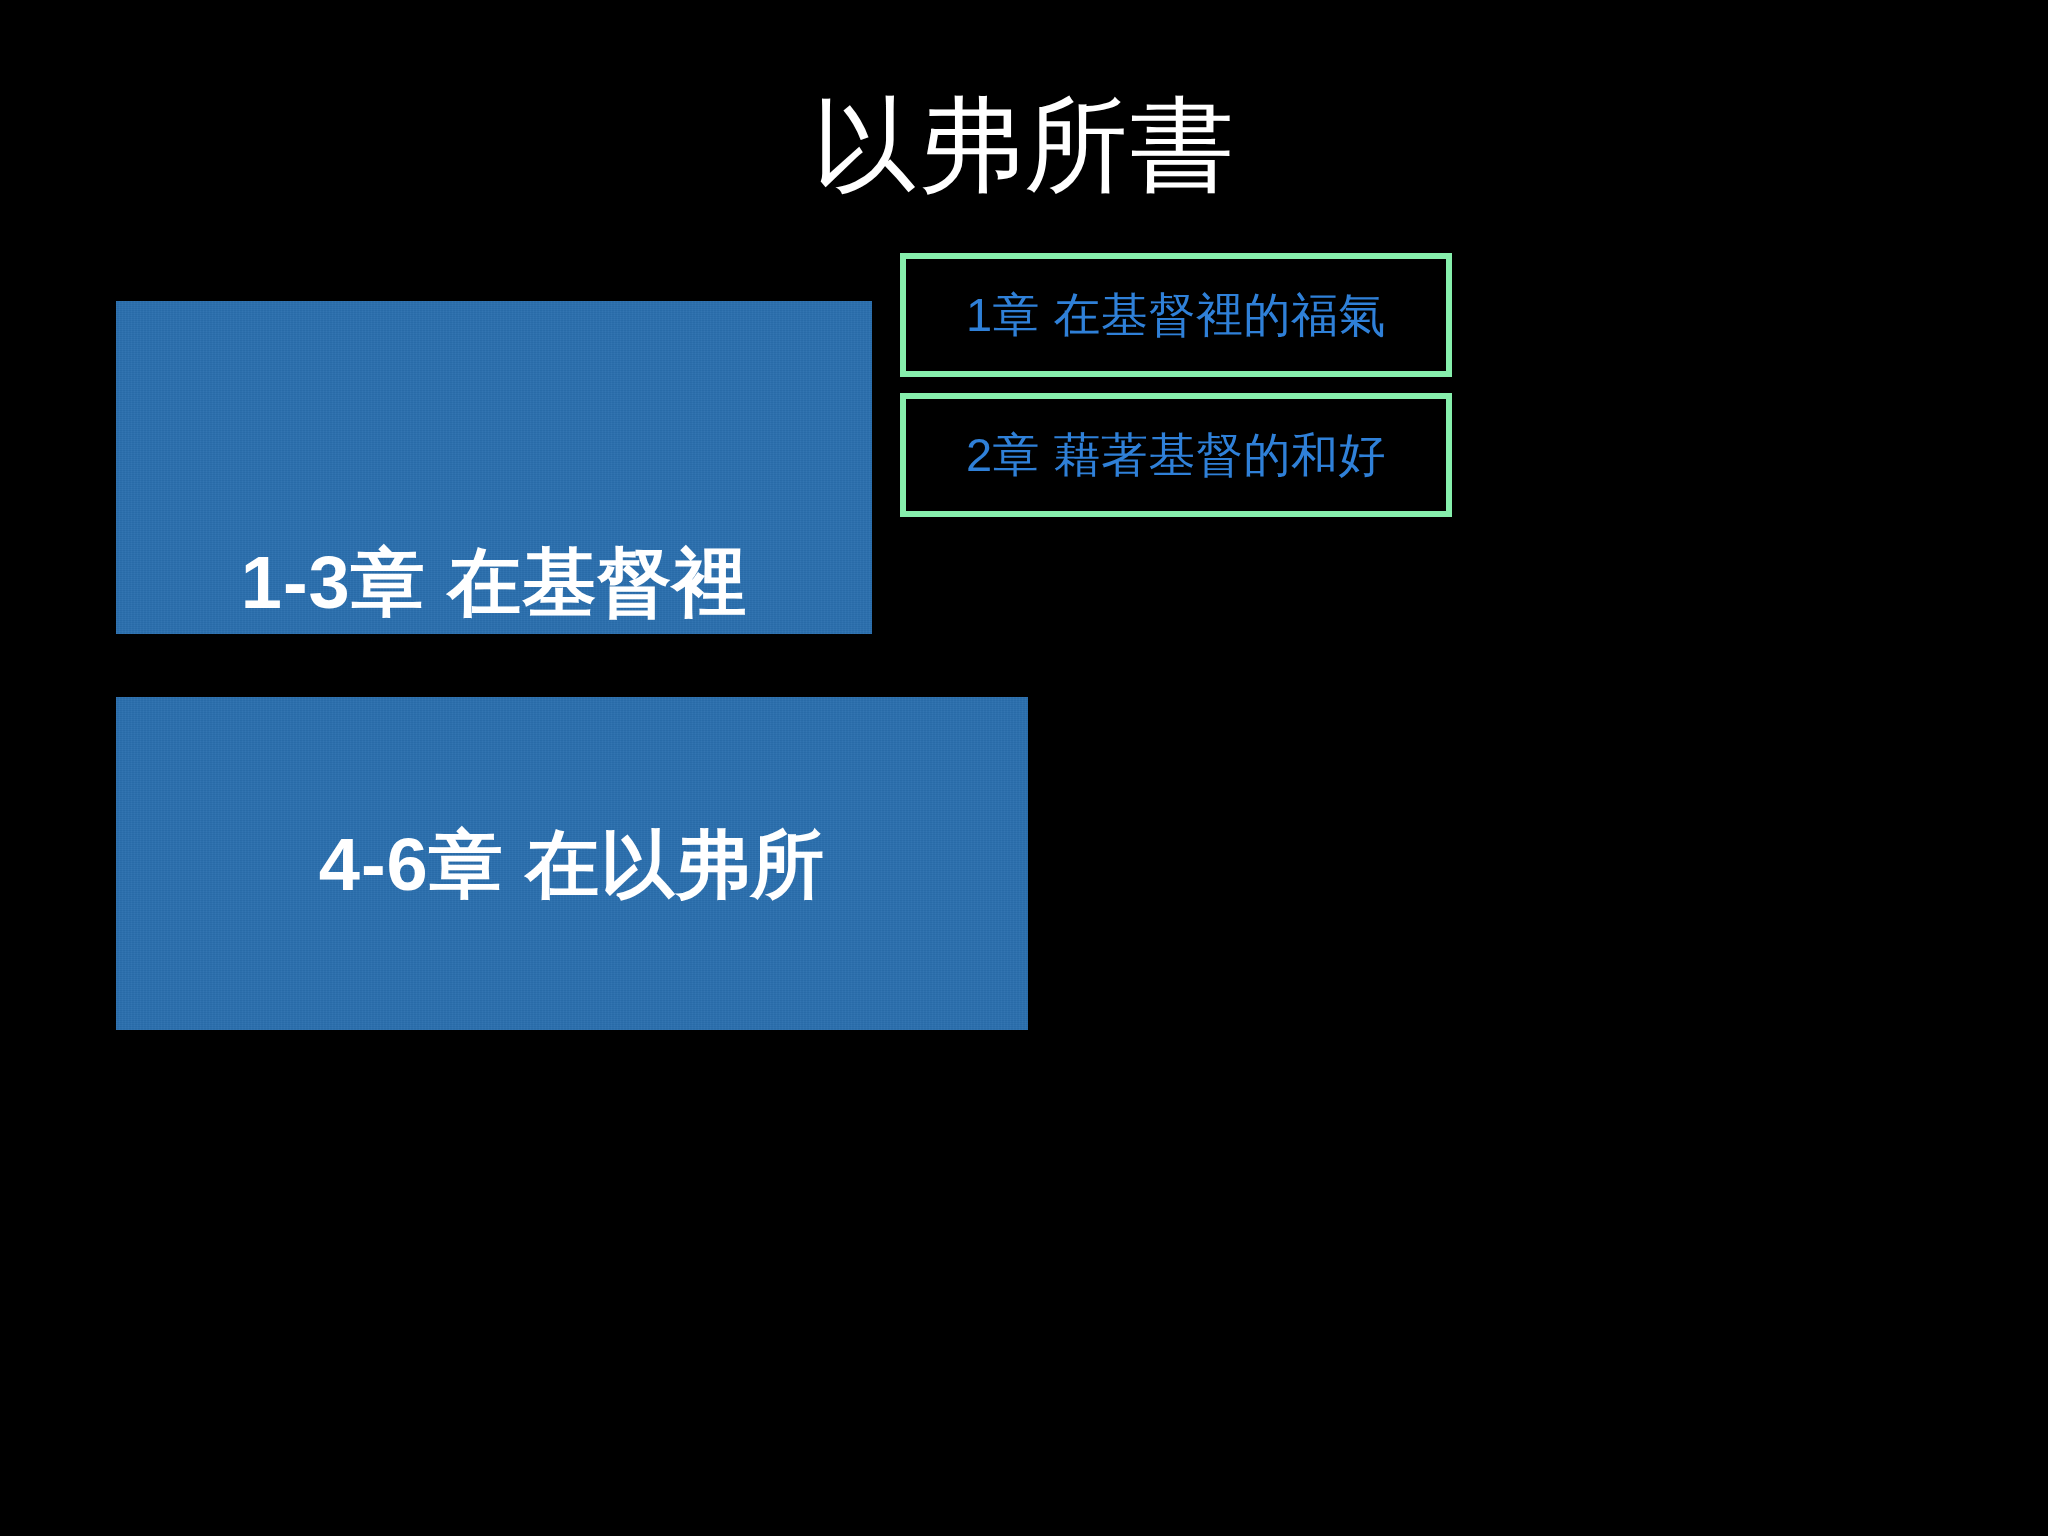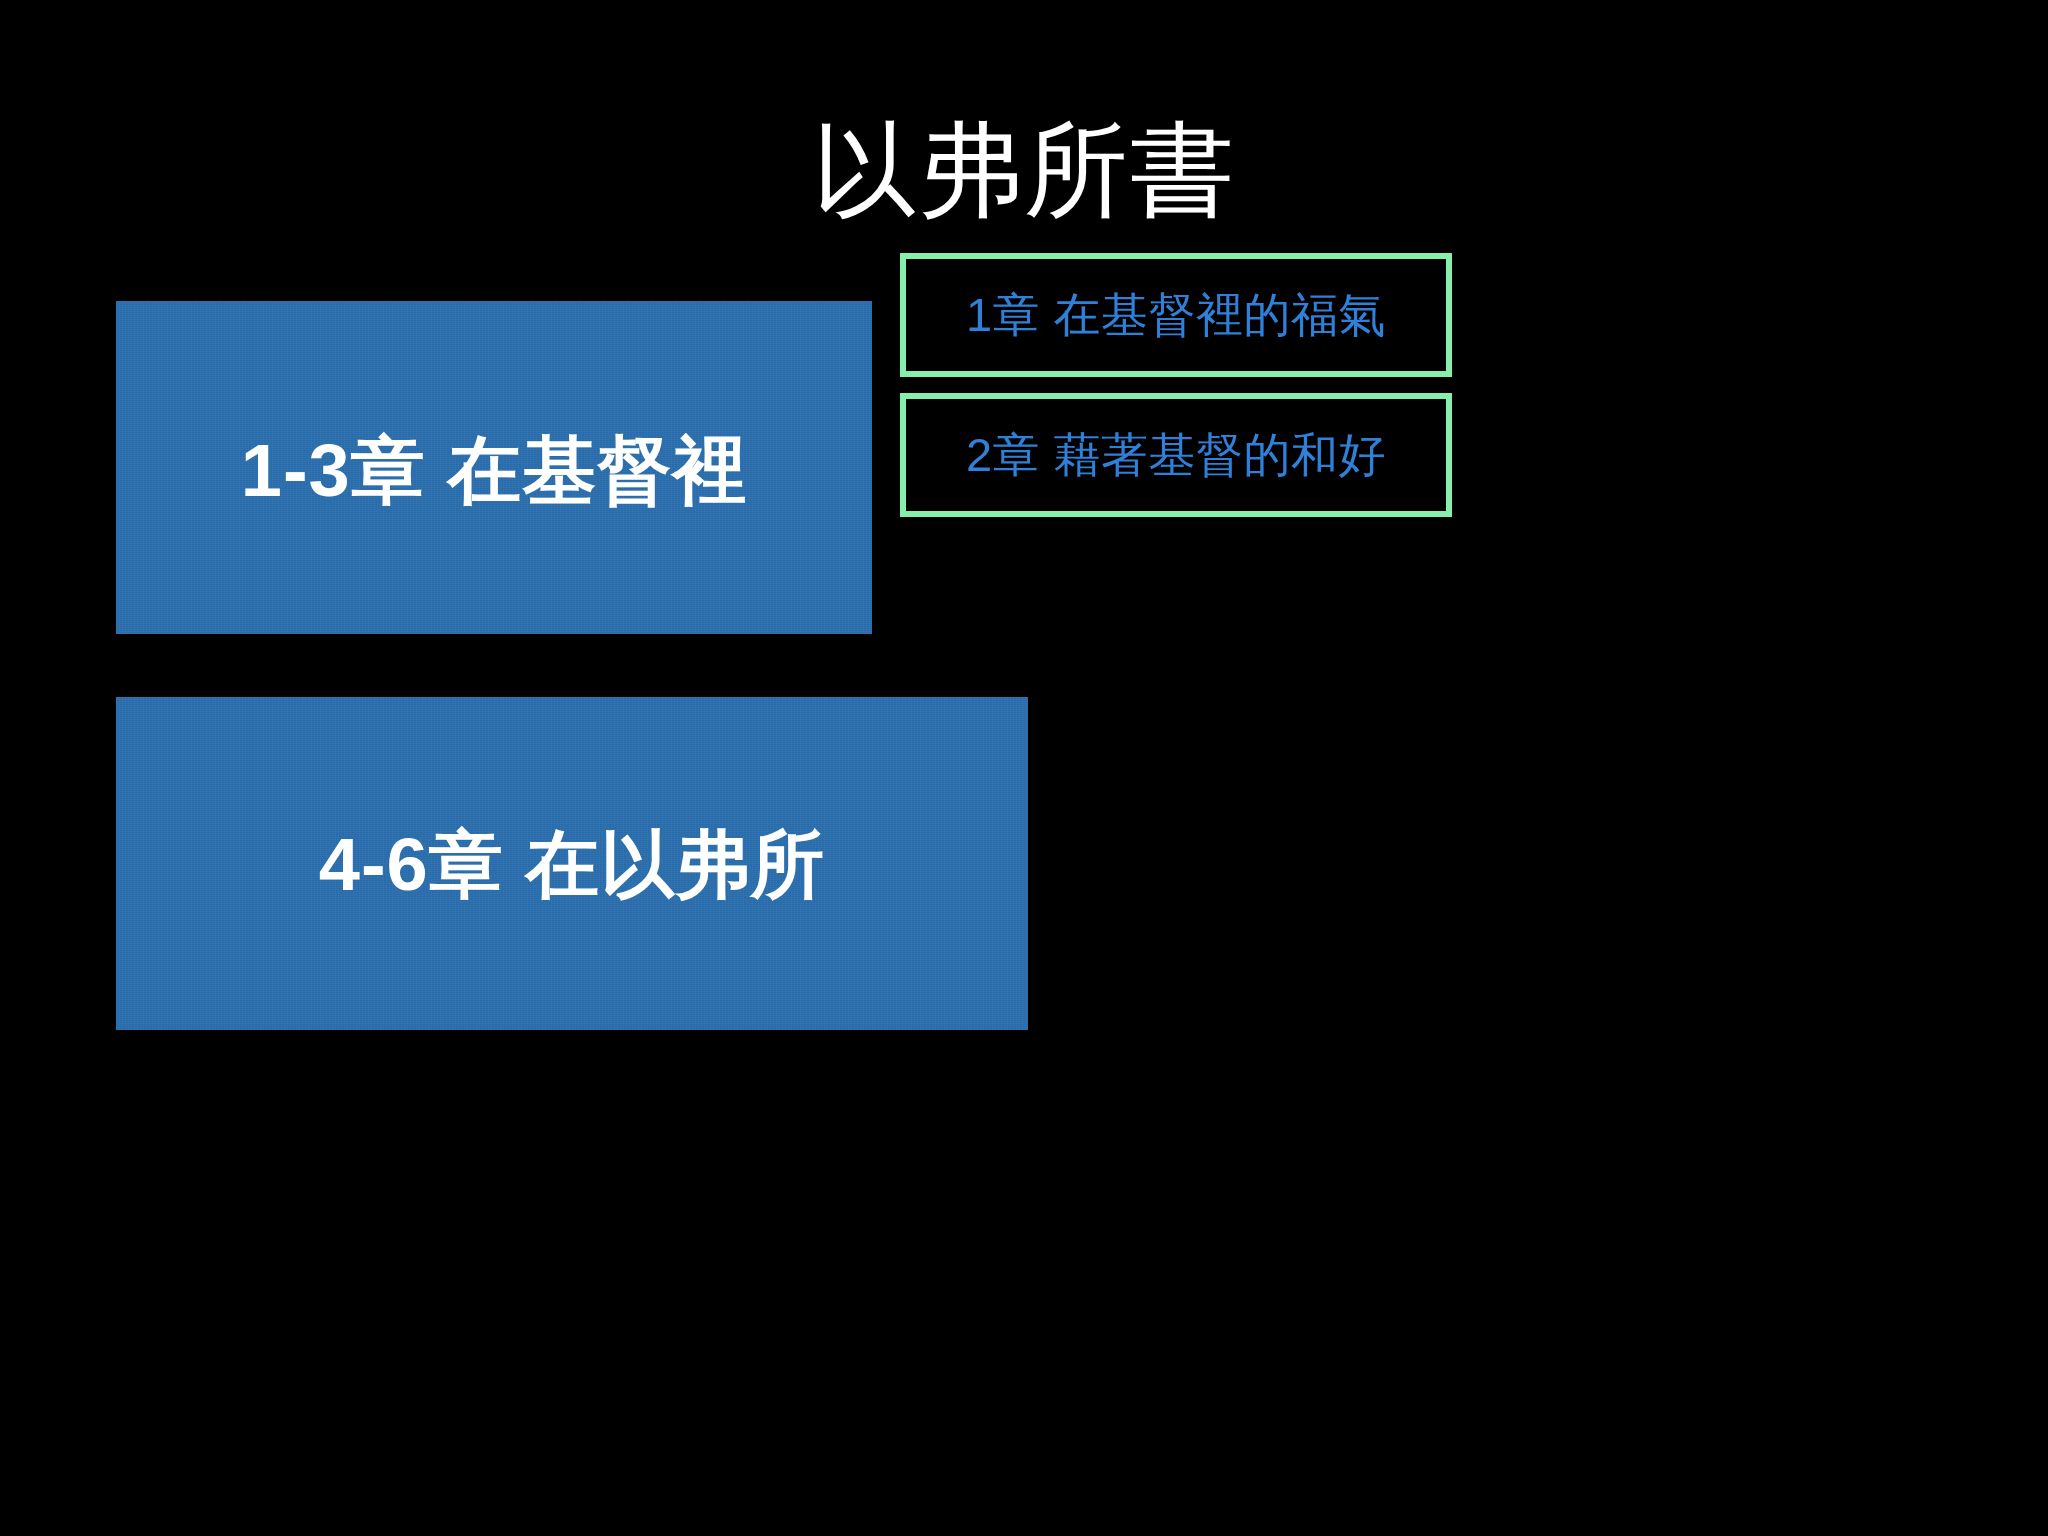--- a/index.html
+++ b/index.html
@@ -27,21 +27,20 @@
     left: 0;
     top: 86px;
     width: 2048px;
     text-align: center;
     color: #ffffff;
     font-size: 104px;
     line-height: 1.15;
     font-weight: 400;
     letter-spacing: 2px;
     white-space: nowrap;
-    margin-top: 25px;
   }
 
   
   .section-block {
     position: absolute;
     background-color: #2a6fae;
     background-image:
       repeating-linear-gradient(0deg, rgba(255,255,255,0.022) 0px, rgba(255,255,255,0.022) 1px, rgba(0,0,0,0.020) 1px, rgba(0,0,0,0.020) 2px),
       repeating-linear-gradient(90deg, rgba(255,255,255,0.020) 0px, rgba(255,255,255,0.020) 1px, rgba(0,0,0,0.018) 1px, rgba(0,0,0,0.018) 3px);
     display: flex;
@@ -56,20 +55,21 @@
     letter-spacing: 1px;
     white-space: nowrap;
     text-align: center;
   }
 
   #section-1 {
     left: 116px;
     top: 301px;
     width: 756px;
     height: 333px;
+    align-items: flex-end;
   }
   #section-1 .section-label { margin-top: 8px; }
 
   #section-2 {
     left: 116px;
     top: 697px;
     width: 912px;
     height: 333px;
   }
   #section-2 .section-label { margin-top: 4px; }

